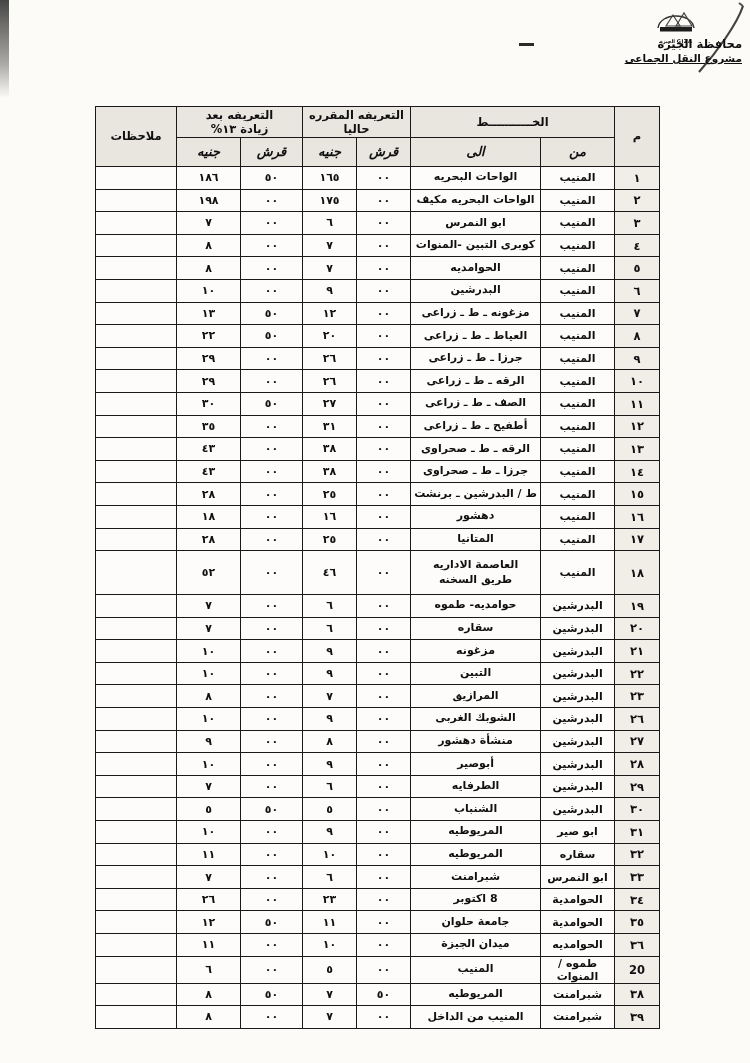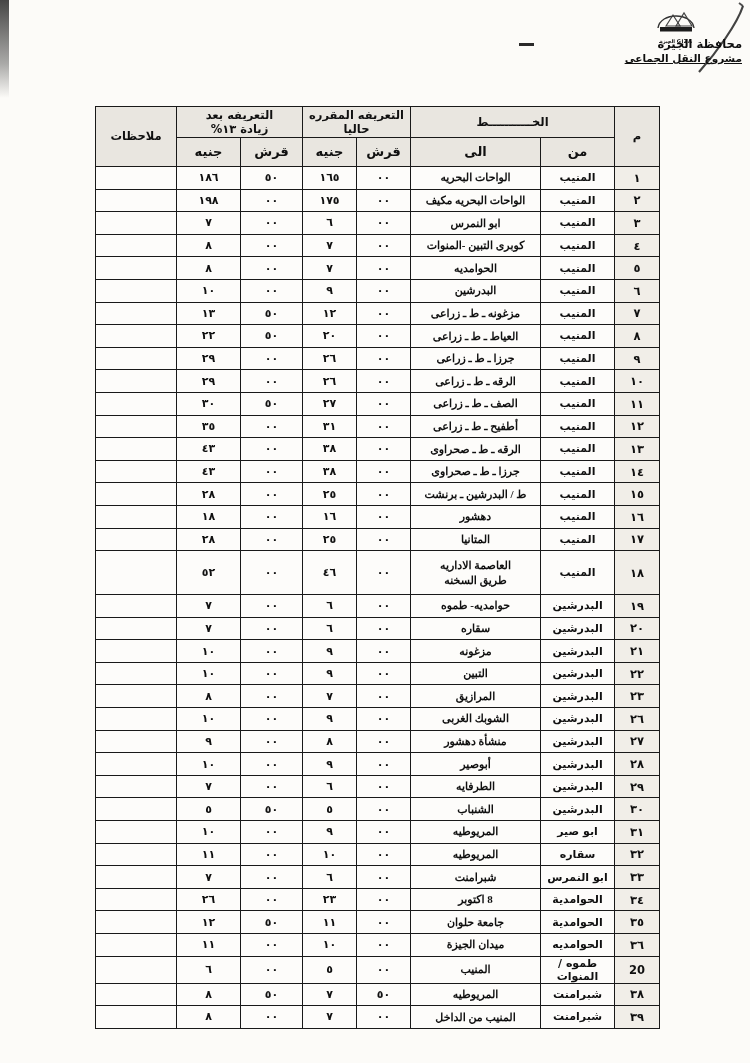--- a/index.html
+++ b/index.html
@@ -41,26 +41,26 @@
     position:absolute; top:106px; left:95px; width:564px;
     border-collapse:collapse; table-layout:fixed; direction:rtl;
   }
   .fare-table th, .fare-table td {
     border:1.5px solid #191919; padding:0;
     font-weight:bold; color:#101010; text-align:center; vertical-align:middle;
     overflow:hidden;
   }
   .fare-table thead th { background:#e9e6e0; font-size:11.5px; line-height:1.25; }
   .fare-table thead tr.gr1 th { height:30px; }
-  .fare-table thead tr.gr2 th { height:28px; font-size:13px; }
+  .fare-table thead tr.gr2 th { height:28px; font-size:13px;font-style:italic; }
   th.pre { white-space:pre-line; }
   .fare-table td { height:21.6px; font-size:11px; background:#fdfcfa; }
   .fare-table tr.tall td { height:43px; }
   td.c-num { background:#f1eee8; font-size:11.5px; }
-  td.c-to  { white-space:pre-line; line-height:1.35;font-family:Liberation Serif, serif; }
+  td.c-to  { white-space:pre-line; line-height:1.35; }
   th.h-num { background:#ece9e3; font-size:13px; }
 </style>
 </head>
 <body>
 
 <div class="page">
 
   <div class="edge-shadow"></div>
 
   <svg class="pen-stroke" width="55" height="75" viewBox="0 0 55 75">

